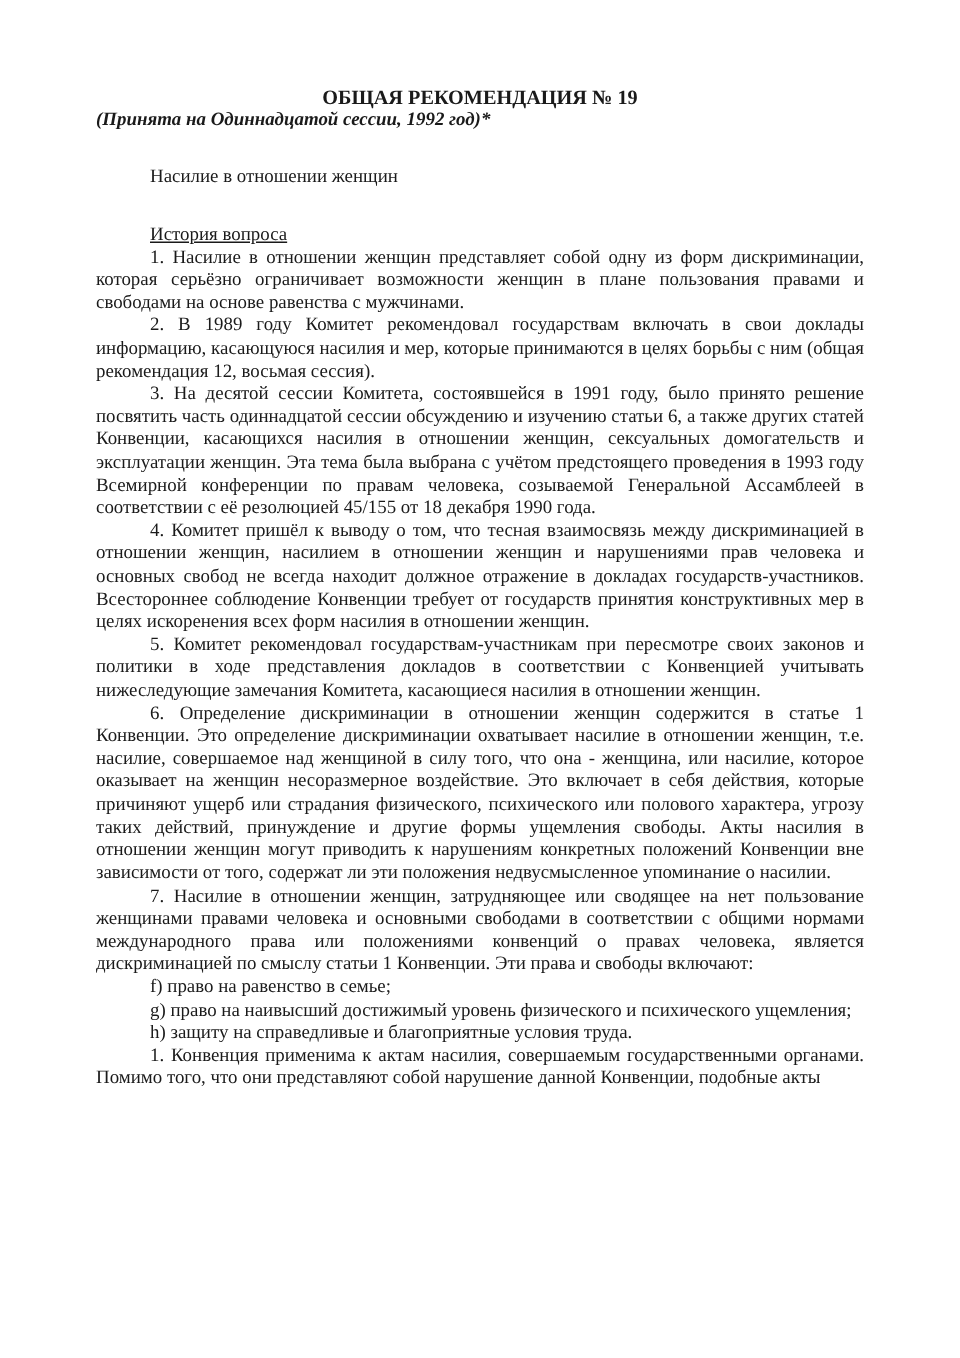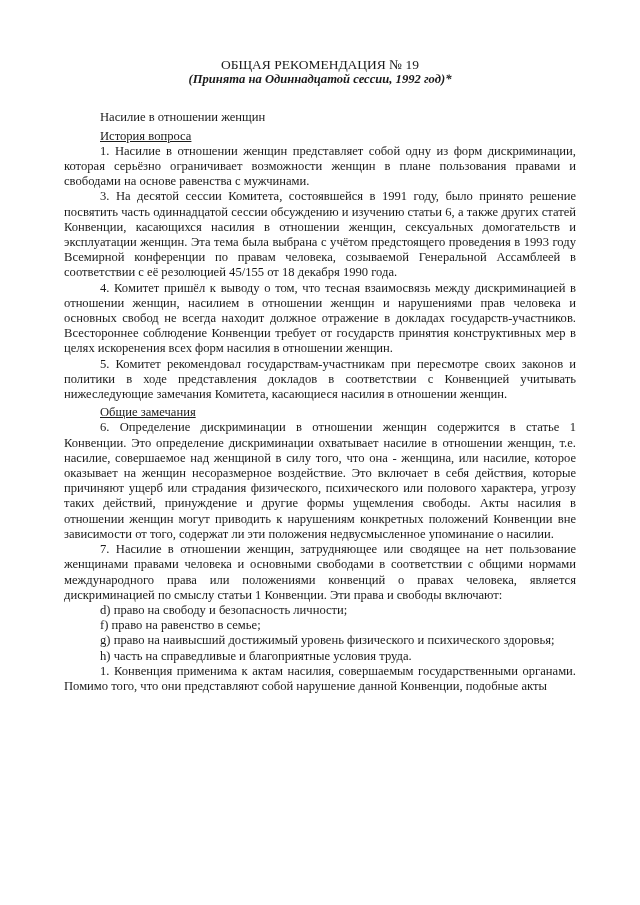--- a/index.html
+++ b/index.html
@@ -17,40 +17,40 @@
     font-family: "Liberation Serif", "DejaVu Serif", serif;
     font-size: 12.6px;
     line-height: 15.2px;
     color: #1a1a1a;
     overflow: hidden;
   }
   .doc-title {
     margin: 0;
     text-align: center;
     font-size: 13.5px;
-    font-weight: normal;
+    font-weight: bold;
     line-height: 15.2px;
   }
   .doc-subtitle {
     margin: 0;
-    text-align: center;
+    text-align: left;
     font-weight: bold;
     font-style: italic;
     line-height: 15.2px;
   }
   .doc-topic {
     margin: 23px 0 0 0;
     text-indent: 36px;
     line-height: 15.2px;
   }
   .section {
     margin: 0;
   }
   .section-heading {
-    margin: 3px 0 0 0;
+    margin: 23px 0 0 0;
     font-weight: normal;
     font-size: 12.6px;
     text-indent: 36px;
     line-height: 15.2px;
   }
   .section-heading span {
     text-decoration: underline;
   }
   .para {
     margin: 0;
@@ -65,29 +65,28 @@
 <div class="page">
 
   <h1 class="doc-title">ОБЩАЯ РЕКОМЕНДАЦИЯ № 19</h1>
   <div class="doc-subtitle">(Принята на Одиннадцатой сессии, 1992 год)*</div>
 
   <div class="doc-topic">Насилие в отношении женщин</div>
 
   <div class="section">
     <h2 class="section-heading"><span>История вопроса</span></h2>
     <p class="para">1. Насилие в отношении женщин представляет собой одну из форм дискриминации, которая серьёзно ограничивает возможности женщин в плане пользования правами и свободами на основе равенства с мужчинами.</p>
+    <p class="para">2. В 1989 году Комитет рекомендовал государствам включать в свои доклады информацию, касающуюся насилия и мер, которые принимаются в целях борьбы с ним (общая рекомендация 12, восьмая сессия).</p>
     <p class="para">3. На десятой сессии Комитета, состоявшейся в 1991 году, было принято решение посвятить часть одиннадцатой сессии обсуждению и изучению статьи 6, а также других статей Конвенции, касающихся насилия в отношении женщин, сексуальных домогательств и эксплуатации женщин. Эта тема была выбрана с учётом предстоящего проведения в 1993 году Всемирной конференции по правам человека, созываемой Генеральной Ассамблеей в соответствии с её резолюцией 45/155 от 18 декабря 1990 года.</p>
     <p class="para">4. Комитет пришёл к выводу о том, что тесная взаимосвязь между дискриминацией в отношении женщин, насилием в отношении женщин и нарушениями прав человека и основных свобод не всегда находит должное отражение в докладах государств-участников. Всестороннее соблюдение Конвенции требует от государств принятия конструктивных мер в целях искоренения всех форм насилия в отношении женщин.</p>
     <p class="para">5. Комитет рекомендовал государствам-участникам при пересмотре своих законов и политики в ходе представления докладов в соответствии с Конвенцией учитывать нижеследующие замечания Комитета, касающиеся насилия в отношении женщин.</p>
   </div>
 
   <div class="section">
-    <h2 class="section-heading"><span>Общие замечания</span></h2>
     <p class="para">6. Определение дискриминации в отношении женщин содержится в статье 1 Конвенции. Это определение дискриминации охватывает насилие в отношении женщин, т.е. насилие, совершаемое над женщиной в силу того, что она - женщина, или насилие, которое оказывает на женщин несоразмерное воздействие. Это включает в себя действия, которые причиняют ущерб или страдания физического, психического или полового характера, угрозу таких действий, принуждение и другие формы ущемления свободы. Акты насилия в отношении женщин могут приводить к нарушениям конкретных положений Конвенции вне зависимости от того, содержат ли эти положения недвусмысленное упоминание о насилии.</p>
     <p class="para">7. Насилие в отношении женщин, затрудняющее или сводящее на нет пользование женщинами правами человека и основными свободами в соответствии с общими нормами международного права или положениями конвенций о правах человека, является дискриминацией по смыслу статьи 1 Конвенции. Эти права и свободы включают:</p>
-    <p class="para">d) право на свободу и безопасность личности;</p>
     <p class="para">f) право на равенство в семье;</p>
-    <p class="para">g) право на наивысший достижимый уровень физического и психического здоровья;</p>
-    <p class="para">h) часть на справедливые и благоприятные условия труда.</p>
+    <p class="para">g) право на наивысший достижимый уровень физического и психического ущемления;</p>
+    <p class="para">h) защиту на справедливые и благоприятные условия труда.</p>
     <p class="para">1. Конвенция применима к актам насилия, совершаемым государственными органами. Помимо того, что они представляют собой нарушение данной Конвенции, подобные акты</p>
   </div>
 
 </div>
 
 </body></html>

